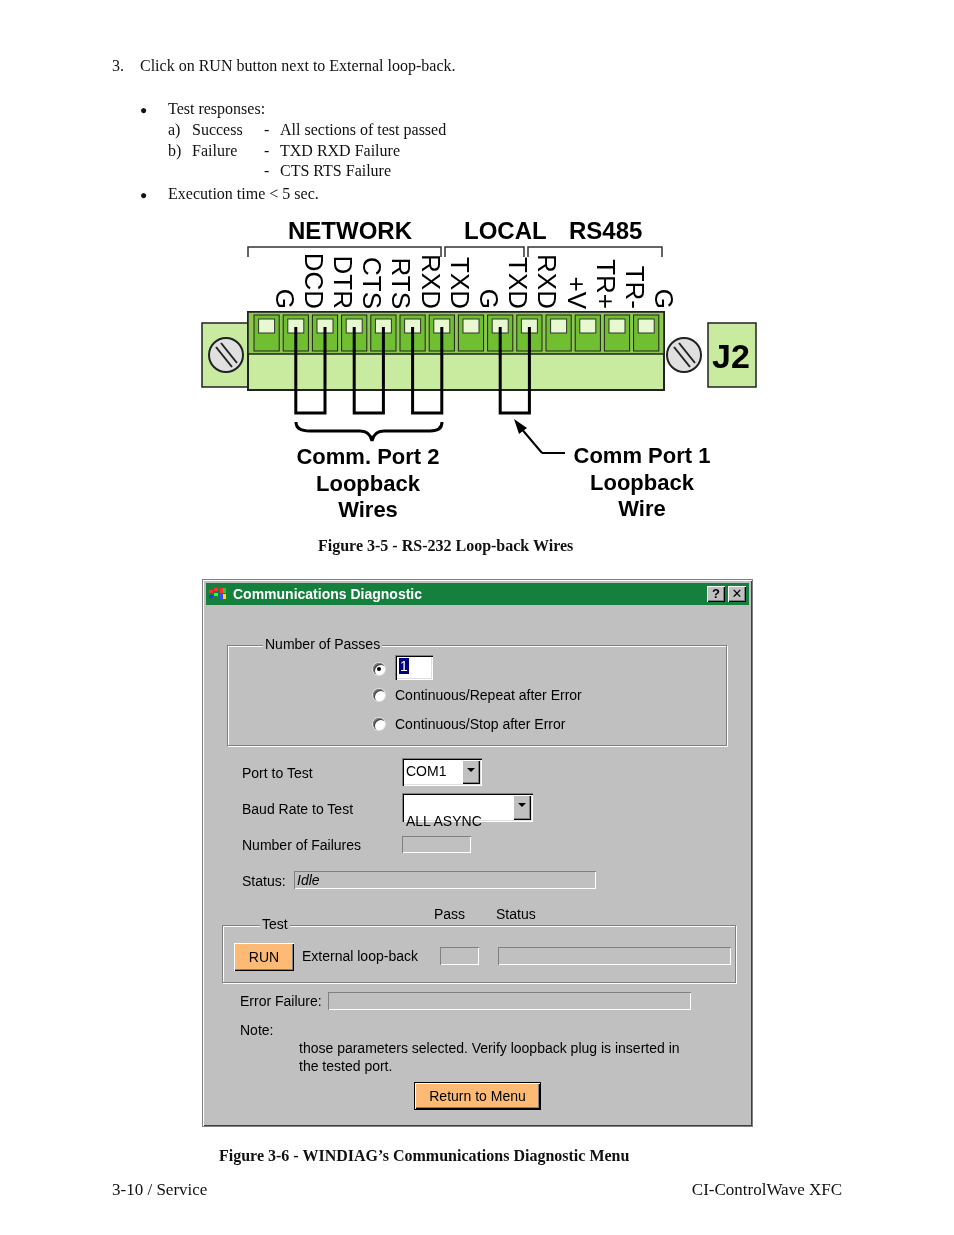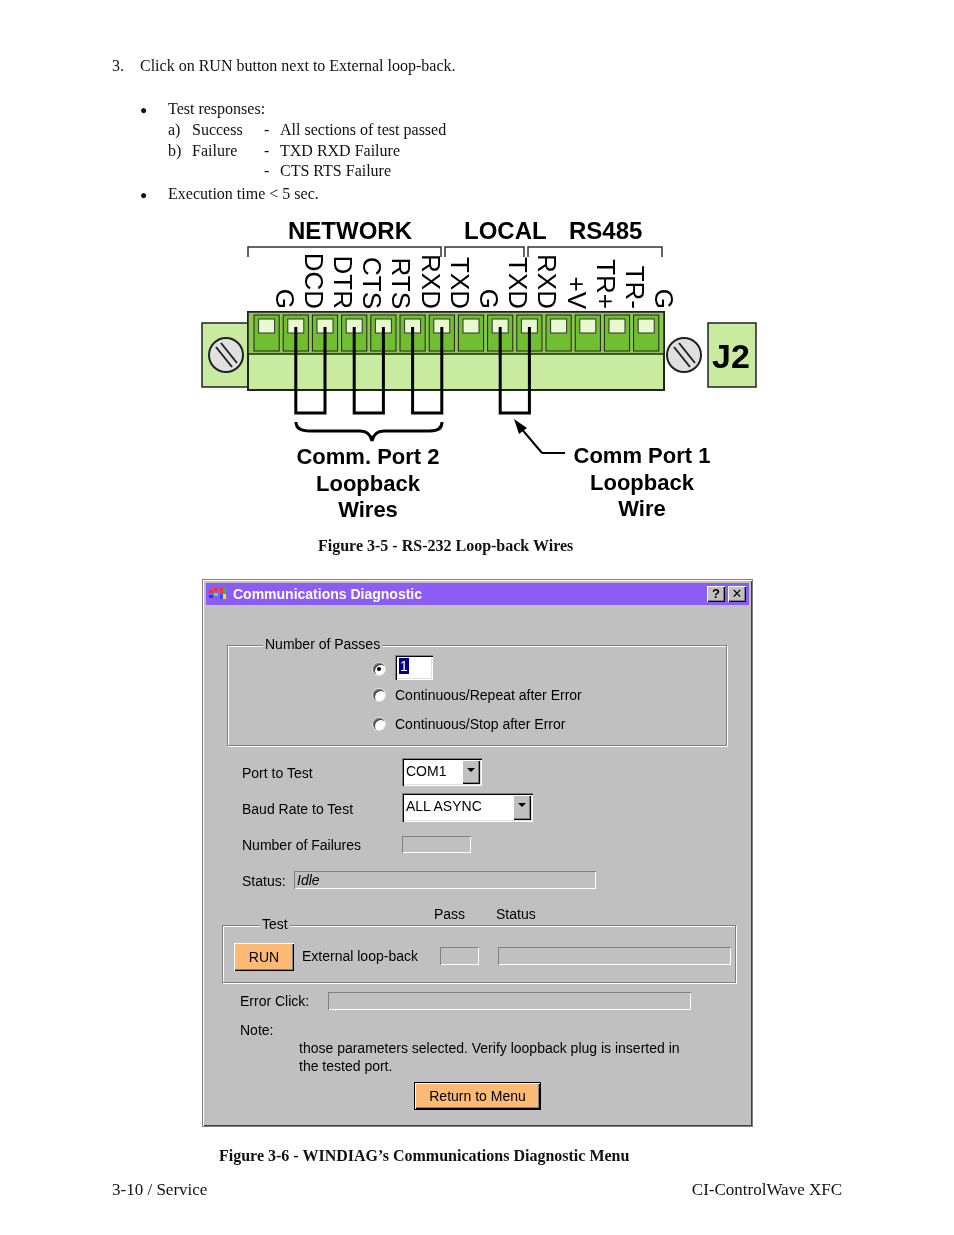--- a/index.html
+++ b/index.html
@@ -17,21 +17,21 @@
 
   
   #diagram { position: absolute; left: 200px; top: 215px; width: 560px; height: 310px; }
   .diag-text { font-family: "Liberation Sans", "DejaVu Sans", sans-serif; font-weight: bold; fill: #000; }
   .pin-label { font-family: "Liberation Sans", "DejaVu Sans", sans-serif; font-size: 26px; fill: #000; }
 
   
   .dlg { position: absolute; left: 202px; top: 579px; width: 549px; height: 546px;
          background: #c0c0c0; border: 1px solid #808080; box-shadow: inset 1px 1px 0 #fff, inset -1px -1px 0 #404040;
          font-family: "Liberation Sans", "DejaVu Sans", sans-serif; font-size: 14px; color: #000; }
-  .titlebar { position: absolute; left: 3px; top: 3px; right: 3px; height: 22px; background: #8b5cf6; }
+  .titlebar { position: absolute; left: 3px; top: 3px; right: 3px; height: 22px; background: #15803d; }
   .titlebar .ttl { position: absolute; left: 27px; top: 3px; color: #fff; font-weight: bold; font-size: 14px; white-space: nowrap; }
   .titlebar .appicon { position: absolute; left: 3px; top: 4px; width: 18px; height: 14px; }
   .tbtn { position: absolute; top: 3px; width: 18px; height: 16px; background: #c0c0c0;
           box-shadow: inset 1px 1px 0 #fff, inset -1px -1px 0 #000, inset -2px -2px 0 #808080;
           font-weight: bold; font-size: 13px; text-align: center; line-height: 16px; cursor: default; }
   .groupbox { position: absolute; border: 1px solid #808080; box-shadow: 1px 1px 0 #fff, inset 1px 1px 0 #fff; }
   .group-label { position: absolute; background: #c0c0c0; padding: 0 2px; white-space: nowrap; margin-left: 28px; }
   .lbl { position: absolute; white-space: nowrap; }
   .radio { position: absolute; width: 12px; height: 12px; border-radius: 50%; background: #fff;
            box-shadow: inset 1px 1px 0 #808080, inset 2px 2px 0 #404040, 0 0 0 1px #dfdfdf; }
@@ -201,21 +201,21 @@
   <div class="radio" style="left:170px;top:138px;"></div>
   <span class="lbl" style="left:192px;top:136px;">Continuous/Stop after  Error</span>
 
   <span class="lbl" style="left:39px;top:185px;">Port to Test</span>
   <div class="sunken" style="left:199px;top:178px;width:80px;height:28px;">
     <span class="field-text" style="top:5px;">COM1</span>
     <div class="dd-btn"></div>
   </div>
   <span class="lbl" style="left:39px;top:221px;">Baud Rate to Test</span>
   <div class="sunken" style="left:199px;top:213px;width:131px;height:29px;">
-    <span class="field-text" style="top:5px;text-align:center;">ALL ASYNC</span>
+    <span class="field-text" style="top:20px;text-align:center;">ALL ASYNC</span>
     <div class="dd-btn"></div>
   </div>
   <span class="lbl" style="left:39px;top:257px;">Number of Failures</span>
   <div class="sunken grey" style="left:199px;top:256px;width:69px;height:17px;">
     <span class="field-text" style="top:0;"></span>
   </div>
   <span class="lbl" style="left:39px;top:293px;">Status:</span>
   <div class="sunken grey" style="left:91px;top:291px;width:302px;height:18px;">
     <span class="field-text" style="top:1px;left:3px;font-style:italic;">Idle</span>
   </div>
@@ -226,21 +226,21 @@
   <span class="group-label" style="left:29px;top:336px;">Test</span>
   <div class="btn" style="left:31px;top:363px;width:60px;height:28px;line-height:28px;">RUN</div>
   <span class="lbl" style="left:99px;top:368px;">External loop-back</span>
   <div class="sunken grey" style="left:237px;top:367px;width:39px;height:18px;">
     <span class="field-text"></span>
   </div>
   <div class="sunken grey" style="left:295px;top:367px;width:233px;height:18px;">
     <span class="field-text"></span>
   </div>
 
-  <span class="lbl" style="left:37px;top:413px;">Error Click:</span>
+  <span class="lbl" style="left:37px;top:413px;">Error Failure:</span>
   <div class="sunken grey" style="left:125px;top:412px;width:363px;height:18px;">
     <span class="field-text"></span>
   </div>
 
   <span class="lbl" style="left:37px;top:442px;">Note:</span>
   <span class="lbl" style="left:96px;top:460px;">those parameters selected. Verify loopback plug is inserted in</span>
   <span class="lbl" style="left:96px;top:478px;">the tested port.</span>
 
   <div class="btn default" style="left:212px;top:503px;width:125px;height:26px;line-height:26px;">Return to Menu</div>
 </div>

